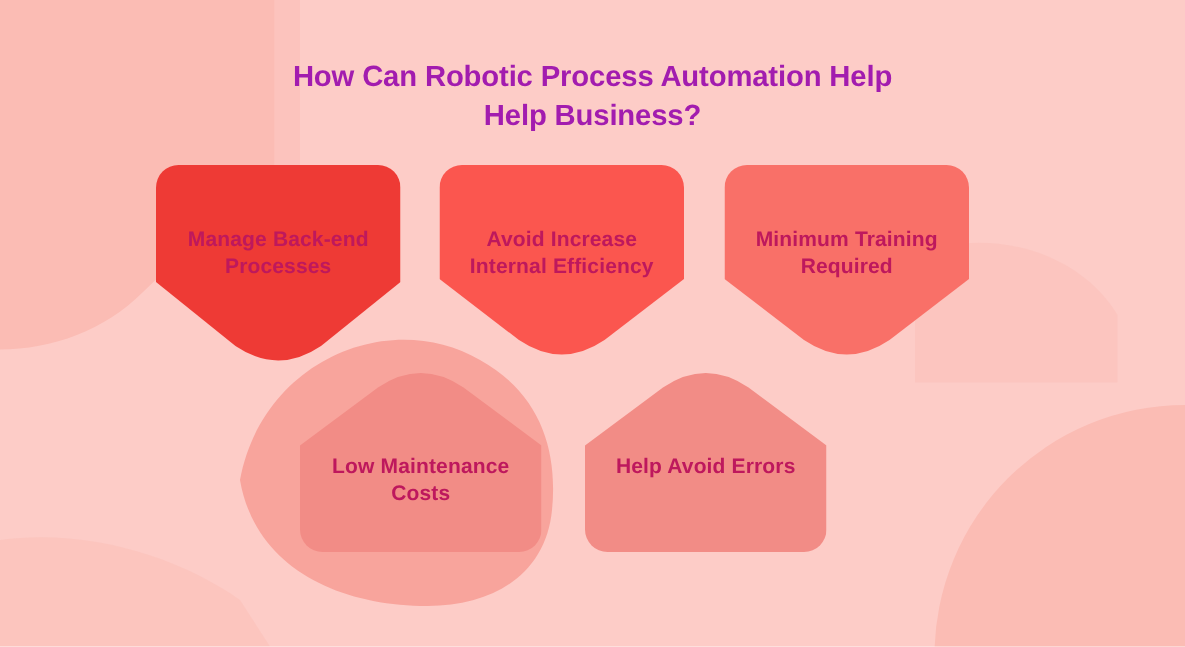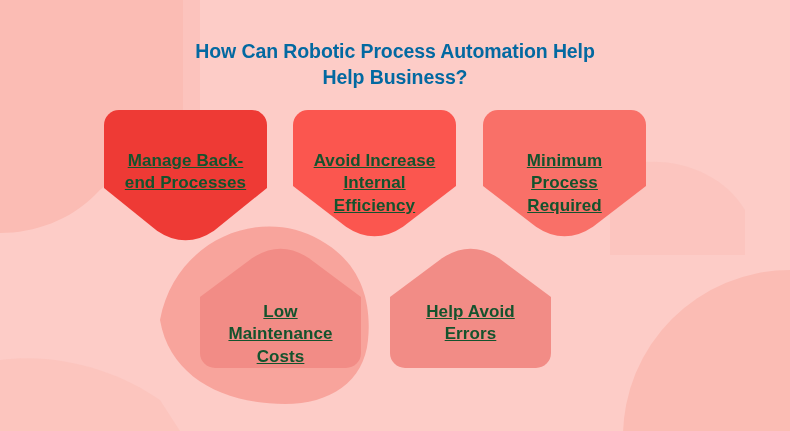--- a/index.html
+++ b/index.html
@@ -24,28 +24,27 @@
   .node {
     position:absolute;
     display:flex;
     align-items:center;
     justify-content:center;
     text-align:center;
   }
   .node .node-label {
     position:relative;
     z-index:2;
-    color:#14532d;
-    font-size:17px;
+    color:#be185d;
+    font-size:14px;
     font-weight:700;
     line-height:1.32;
     letter-spacing:0.1px;
     width:86%;
     text-shadow:0 0 1px rgba(0,0,0,.02);
-    text-decoration:underline;
   }
   .node .shape {
     position:absolute;
     inset:0;
     z-index:1;
   }
   
   .node.down { align-items:flex-start; }
   .node.down .node-label { margin-top:40px; }
   
@@ -84,21 +83,21 @@
     <path d="M160,320 C175,240 260,205 320,240
              C360,262 372,300 368,340
              C364,382 330,404 285,404
              C225,404 170,378 160,320 Z" fill="#F79C94" opacity="0.85"></path>
 
     <path d="M0,431 L0,360 C60,352 120,372 160,400 L180,431 Z" fill="#FBBCB4" opacity="0.45"></path>
 
     <path d="M610,170 C660,150 720,168 745,210 L745,255 L610,255 Z" fill="#FBBCB4" opacity="0.40"></path>
   </svg>
 
-  <div id="title" style="color: #0369a1;">
+  <div id="title" style="color: #a21caf;">
     <span class="line">How Can Robotic Process Automation Help</span>
     <span class="line">Help Business?</span>
   </div>
 
   <div class="node down" id="node-0" style="left: 104px; top: 110px; width: 163px; height: 140px;">
     <svg class="shape" viewBox="0 0 163 140" preserveAspectRatio="none">
       <path id="shape-path-0" d="M 15 0 H 148 A 15 15 0 0 1 163 15 V 78 L 110.02 120.68 Q 81.5 140 52.980000000000004 120.68 L 0 78 V 15 A 15 15 0 0 1 15 0 Z" fill="#EE3A35"></path>
     </svg>
     <span class="node-label">Manage Back-end Processes</span>
   </div>
@@ -107,21 +106,21 @@
     <svg class="shape" viewBox="0 0 163 136" preserveAspectRatio="none">
       <path id="shape-path-1" d="M 15 0 H 148 A 15 15 0 0 1 163 15 V 76 L 110.02 116.68 Q 81.5 136 52.980000000000004 116.68 L 0 76 V 15 A 15 15 0 0 1 15 0 Z" fill="#FB564F"></path>
     </svg>
     <span class="node-label">Avoid Increase Internal Efficiency</span>
   </div>
 
   <div class="node down" id="node-2" style="left: 483px; top: 110px; width: 163px; height: 136px;">
     <svg class="shape" viewBox="0 0 163 136" preserveAspectRatio="none">
       <path id="shape-path-2" d="M 15 0 H 148 A 15 15 0 0 1 163 15 V 76 L 110.02 116.68 Q 81.5 136 52.980000000000004 116.68 L 0 76 V 15 A 15 15 0 0 1 15 0 Z" fill="#F97068"></path>
     </svg>
-    <span class="node-label">Minimum Process Required</span>
+    <span class="node-label">Minimum Training Required</span>
   </div>
 
   <div class="node up" id="node-3" style="left: 200px; top: 239px; width: 161px; height: 129px;">
     <svg class="shape" viewBox="0 0 161 129" preserveAspectRatio="none">
       <path id="shape-path-3" d="M 51.980000000000004 19.32 Q 80.5 0 109.02 19.32 L 161 58 V 114 A 15 15 0 0 1 146 129 H 15 A 15 15 0 0 1 0 114 V 58 Z" fill="#F28C86"></path>
     </svg>
     <span class="node-label">Low Maintenance Costs</span>
   </div>
 
   <div class="node up" id="node-4" style="left: 390px; top: 239px; width: 161px; height: 129px;">

